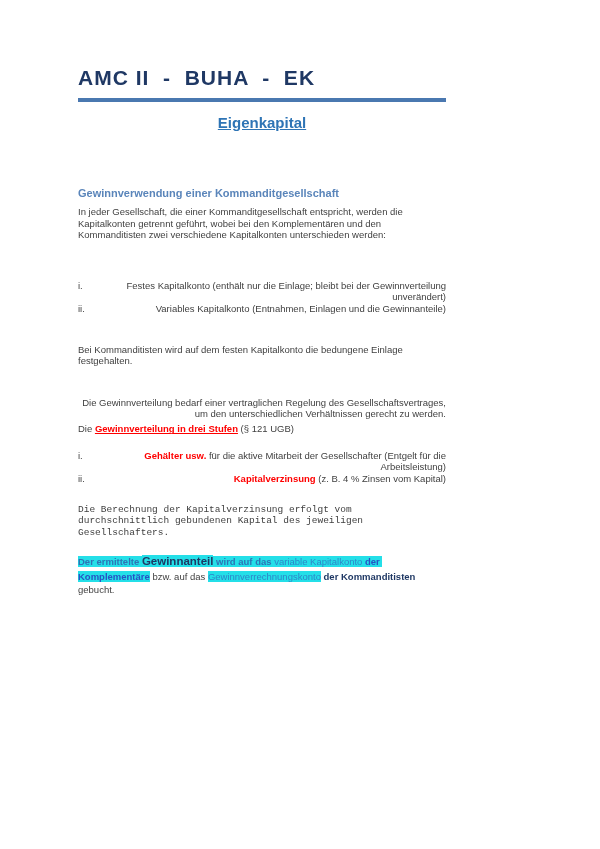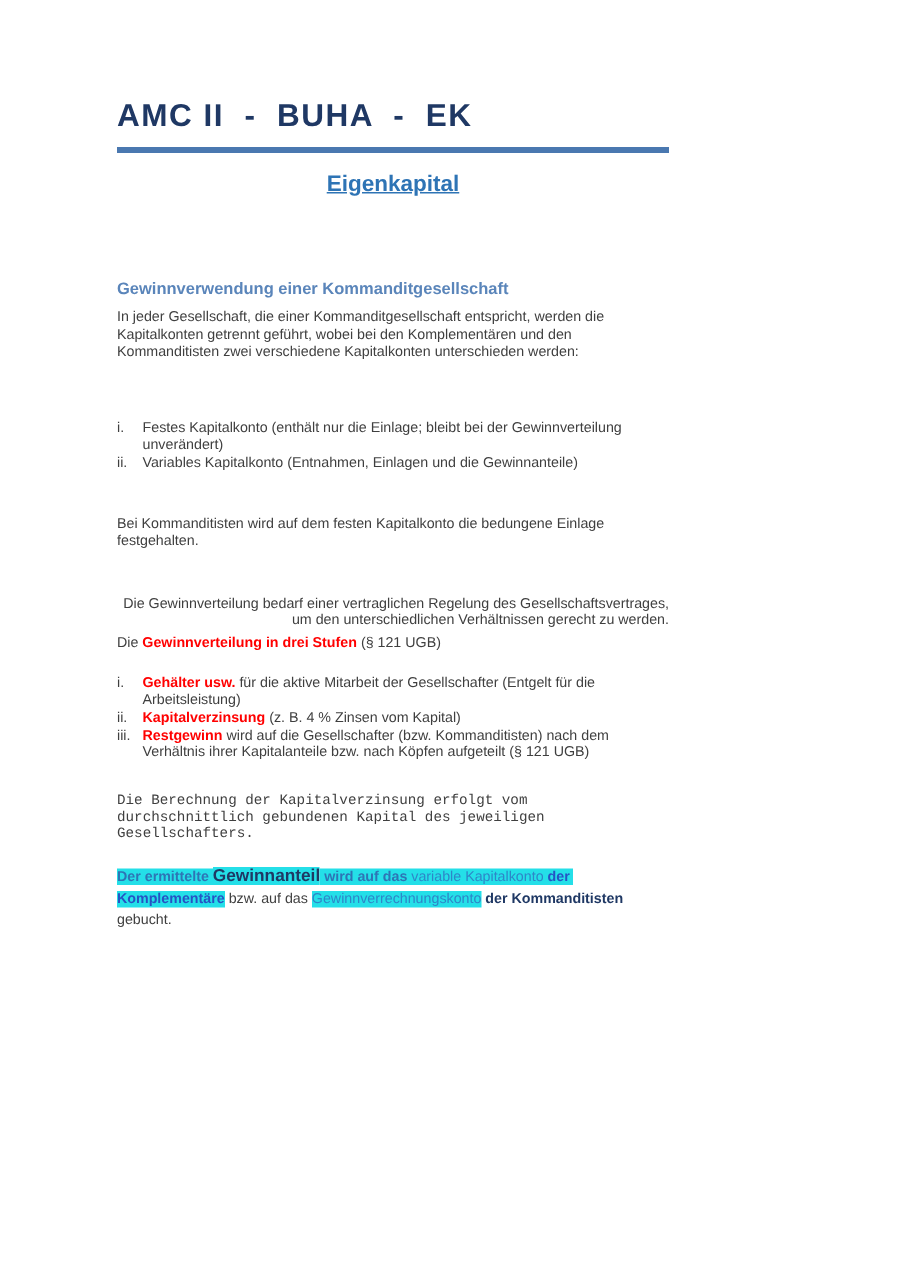--- a/index.html
+++ b/index.html
@@ -9,25 +9,25 @@
   .doc-header{color:#1f3864;font-weight:bold;font-size:21px;letter-spacing:1px;
               border-bottom:4px solid #4a78b0;padding-bottom:7px;white-space:pre-wrap;}
   .doc-title{margin-top:12px;text-align:center;color:#2e74b5;font-weight:bold;font-size:15px;
              text-decoration:underline;}
   .sec-heading{margin-top:56px;color:#5a85ba;font-weight:bold;font-size:11px;}
   .para{margin:0;}
   .intro{margin-top:6px;}
   .acct-list{margin-top:40px;}
   .li-row{display:flex;margin-top:1px;}
   .li-marker{width:17px;flex:none;}
-  .li-text{flex:1;}
+  .li-text{flex:1;text-align:right;}
   .note{margin-top:29px;}
   .vert-para{margin-top:31px;text-align:right;}
   .rule-line{margin-top:4px;white-space:pre-wrap;}
-  .red-u{color:#ff0000;font-weight:bold;text-align:right;}
+  .red-u{color:#ff0000;font-weight:bold;text-decoration:underline;text-align:right;}
   .steps{margin-top:15px;}
   .step-lead{color:#ff0000;font-weight:bold;}
   .berechnung{margin-top:20px;font-family:Liberation Mono, monospace;}
   .buchung{margin-top:15px;line-height:1.45;white-space:pre-wrap;}
   .hl{background:#24dfe8;}
   .seg-blue-b{color:#2e74b5;font-weight:bold;}
   .seg-navy-big{color:#1f3864;font-weight:bold;font-size:11.5px;margin-top:47px;}
   .seg-light{color:#2e86c8;}
   .seg-royal{color:#2653c4;font-weight:bold;}
   .seg-navy{color:#1f3864;font-weight:bold;margin-top:44px;}
@@ -65,23 +65,19 @@
 
   <div class="steps">
     <div class="li-row">
       <span class="li-marker">i.</span>
       <span class="li-text"><span class="step-lead">Gehälter usw.</span><span> für die aktive Mitarbeit der Gesellschafter (Entgelt für die Arbeitsleistung)</span></span>
     </div>
     <div class="li-row">
       <span class="li-marker">ii.</span>
       <span class="li-text"><span class="step-lead">Kapitalverzinsung</span><span> (z. B. 4 % Zinsen vom Kapital)</span></span>
     </div>
-    <div class="li-row">
-      <span class="li-marker">iii.</span>
-      <span class="li-text"><span class="step-lead">Restgewinn</span><span> wird auf die Gesellschafter (bzw. Kommanditisten) nach dem Verhältnis ihrer Kapitalanteile bzw. nach Köpfen aufgeteilt (§ 121 UGB)</span></span>
-    </div>
   </div>
 
   <p class="para berechnung">Die Berechnung der Kapitalverzinsung erfolgt vom durchschnittlich gebundenen Kapital des jeweiligen Gesellschafters.</p>
 
   <p class="para buchung"><span class="hl seg-blue-b">Der ermittelte </span><span class="hl seg-navy-big">Gewinnanteil</span><span class="hl seg-blue-b"> wird auf das </span><span class="hl seg-light">variable Kapitalkonto</span><span class="hl seg-royal"> der Komplementäre</span><span class="seg-plain"> bzw. auf das </span><span class="hl seg-light">Gewinnverrechnungskonto</span><span class="seg-navy"> der Kommanditisten</span><span class="seg-plain"> gebucht.</span></p>
 
 </div>
 
 </body></html>

